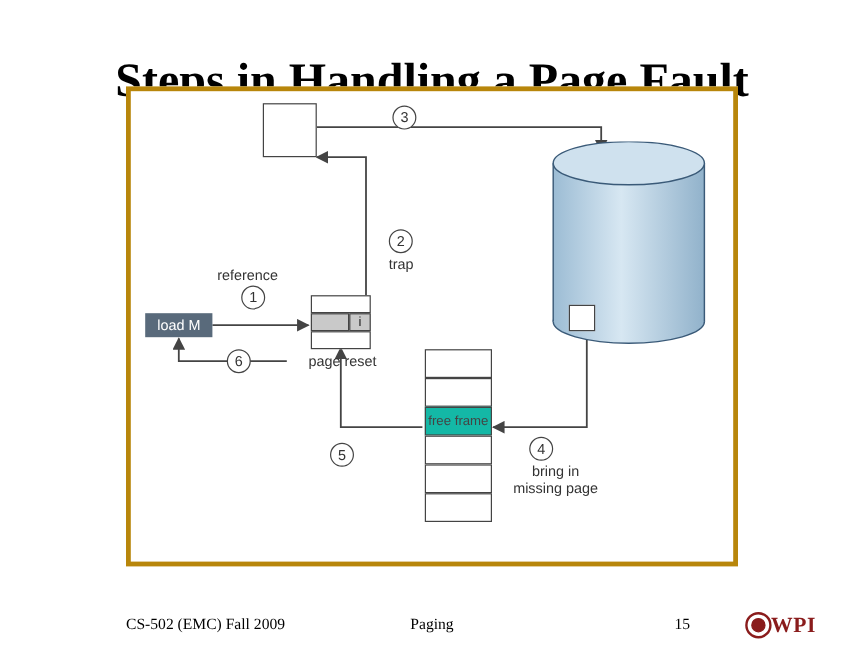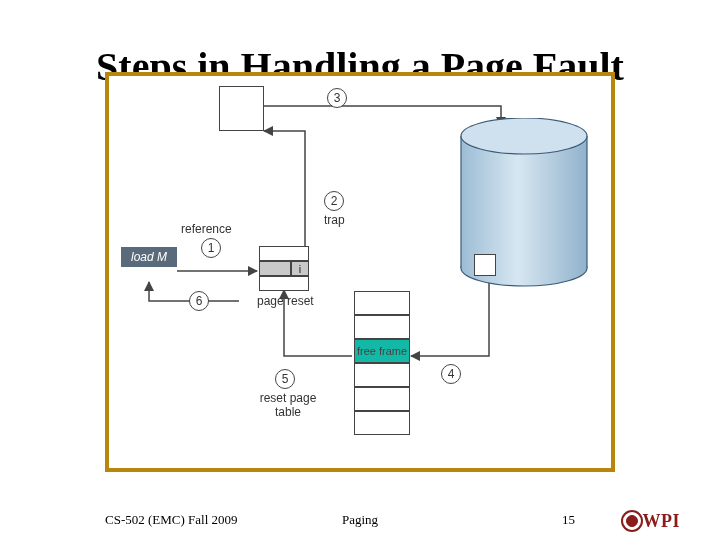--- a/index.html
+++ b/index.html
@@ -107,42 +107,42 @@
     </svg>
 
     <div class="box" style="left:365px; top:178px; width:22px; height:22px;"></div>
 
     <div class="step" style="left:215px; top:115px;">2</div>
     <div class="lbl" style="left:215px; top:138px;">trap</div>
 
     <div class="lbl" style="left:72px; top:147px;">reference</div>
     <div class="step" style="left:92px; top:162px;">1</div>
 
-    <div class="load" style="left:12px; top:171px; width:56px; height:20px;font-style:italic;">load M</div>
+    <div class="load" style="left:12px; top:185px; width:56px; height:20px;">load M</div>
 
     <div class="ptslot" style="left:150px;top:170px;width:50px;height:15px;"></div>
     <div class="ptslot shade" style="left:150px;top:185px;width:32px;height:15px;"></div>
     <div class="ptslot shade" style="left:182px;top:185px;width:18px;height:15px; display:flex;align-items:center;justify-content:center;color:#222;font-size:11px;">i</div>
     <div class="ptslot" style="left:150px;top:200px;width:50px;height:15px;"></div>
     <div class="lbl" style="left:148px; top:219px;">page reset</div>
 
     <div class="step" style="left:80px; top:215px;">6</div>
 
     <div class="box" style="left:245px; top:215px; width:56px; height:24px;"></div>
     <div class="box" style="left:245px; top:239px; width:56px; height:24px;"></div>
     <div class="box shade" style="left:245px; top:263px; width:56px; height:24px; display:flex; align-items:center; justify-content:center; font-size:11px;">free frame</div>
     <div class="box" style="left:245px; top:287px; width:56px; height:24px;"></div>
     <div class="box" style="left:245px; top:311px; width:56px; height:24px;"></div>
     <div class="box" style="left:245px; top:335px; width:56px; height:24px;"></div>
 
     <div class="step" style="left:166px; top:293px;">5</div>
-    <div class="lbl centered" style="left:144px; top:316px; width:70px; white-space:pre;">reset page
-table</div>
 
     <div class="step" style="left:332px; top:288px;">4</div>
+    <div class="lbl" style="left:314px; top:311px; white-space:pre; text-align:center; width:80px;">bring in
+missing page</div>
 
   </div>
 </div>
 
 <div class="footer">
   <span class="course">CS-502 (EMC) Fall 2009</span>
   <span class="topic">Paging</span>
   <span class="page">15</span>
   <span class="logo">
     <span class="seal"></span>

